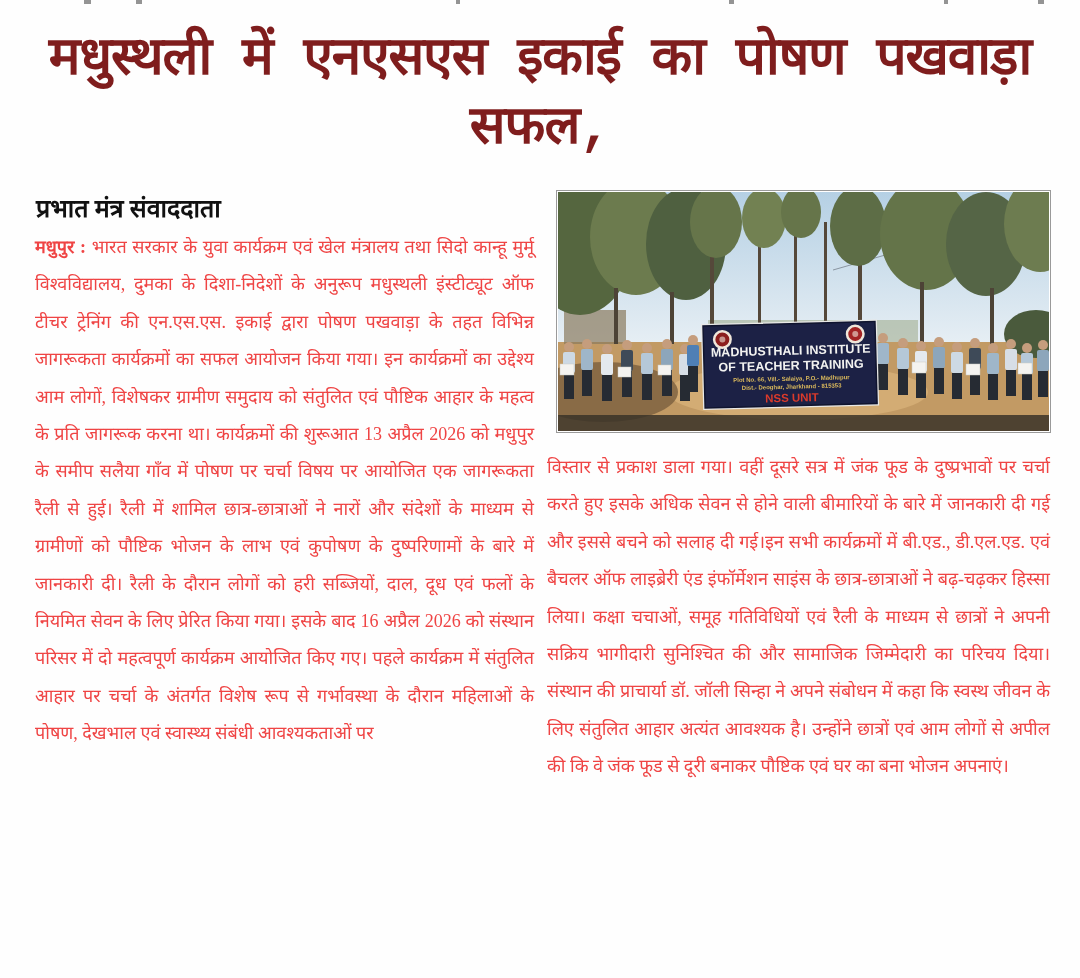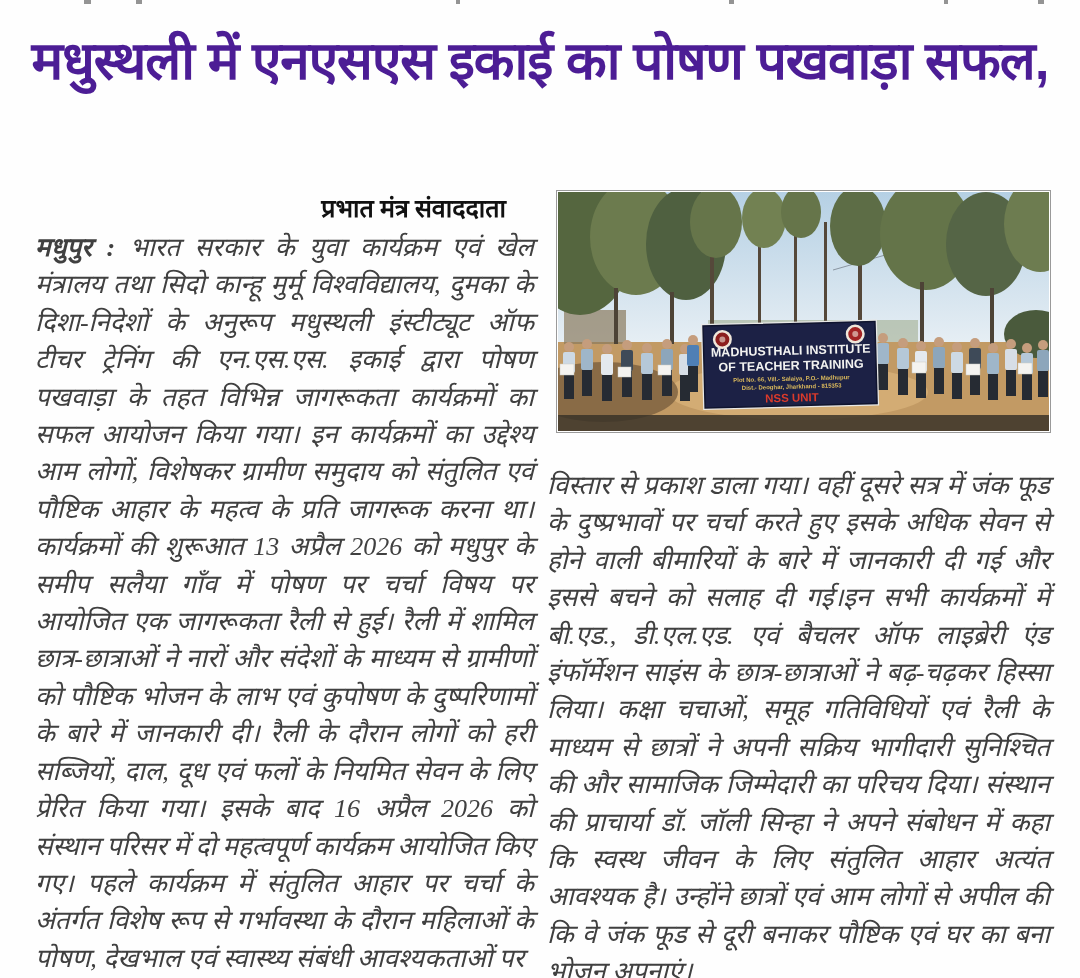--- a/index.html
+++ b/index.html
@@ -11,31 +11,31 @@
     color:#141414;
   }
   
   .remnant { position:absolute; top:0; height:4px; background:#5a5a5a; opacity:.65; }
   .r1{left:84px;width:7px;} .r2{left:136px;width:6px;} .r3{left:456px;width:4px;}
   .r4{left:729px;width:5px;} .r5{left:944px;width:4px;} .r6{left:1038px;width:6px;}
 
   .headline {
     position:absolute; left:28px; top:26px; width:1024px;
     text-align:center;
-    font-family:Liberation Sans, sans-serif;
+    font-family:Liberation Mono, monospace;
     font-weight:900; font-size:53px; line-height:69px;
-    letter-spacing:-1px; color:#4c1d95;
+    letter-spacing:-1px; color:#7f1d1d;
   }
   .byline {
     position:absolute; left:36px; top:190px; width:470px;
-    text-align:right; font-weight:bold; font-size:25px; color:#111;
+    text-align:left; font-weight:bold; font-size:25px; color:#111;
   }
-  .col { position:absolute; font-size:26px; line-height:37.4px; text-align:justify; color:#404040;font-style:italic; }
+  .col { position:absolute; font-size:18px; line-height:37.4px; text-align:justify; color:#ef4444; }
   .col-left  { left:35px;  top:229px; width:499px; }
-  .col-right { left:547px; top:467px; width:503px; }
+  .col-right { left:547px; top:449px; width:503px; }
   .col b { font-weight:bold; }
 
   .photo {
     position:absolute; left:556px; top:190px; width:495px; height:243px;
     background:#fff; border:1px solid #9a9a9a; padding:1px;
   }
   .photo svg { display:block; width:491px; height:239px; }
 </style>
 </head>
 <body>

